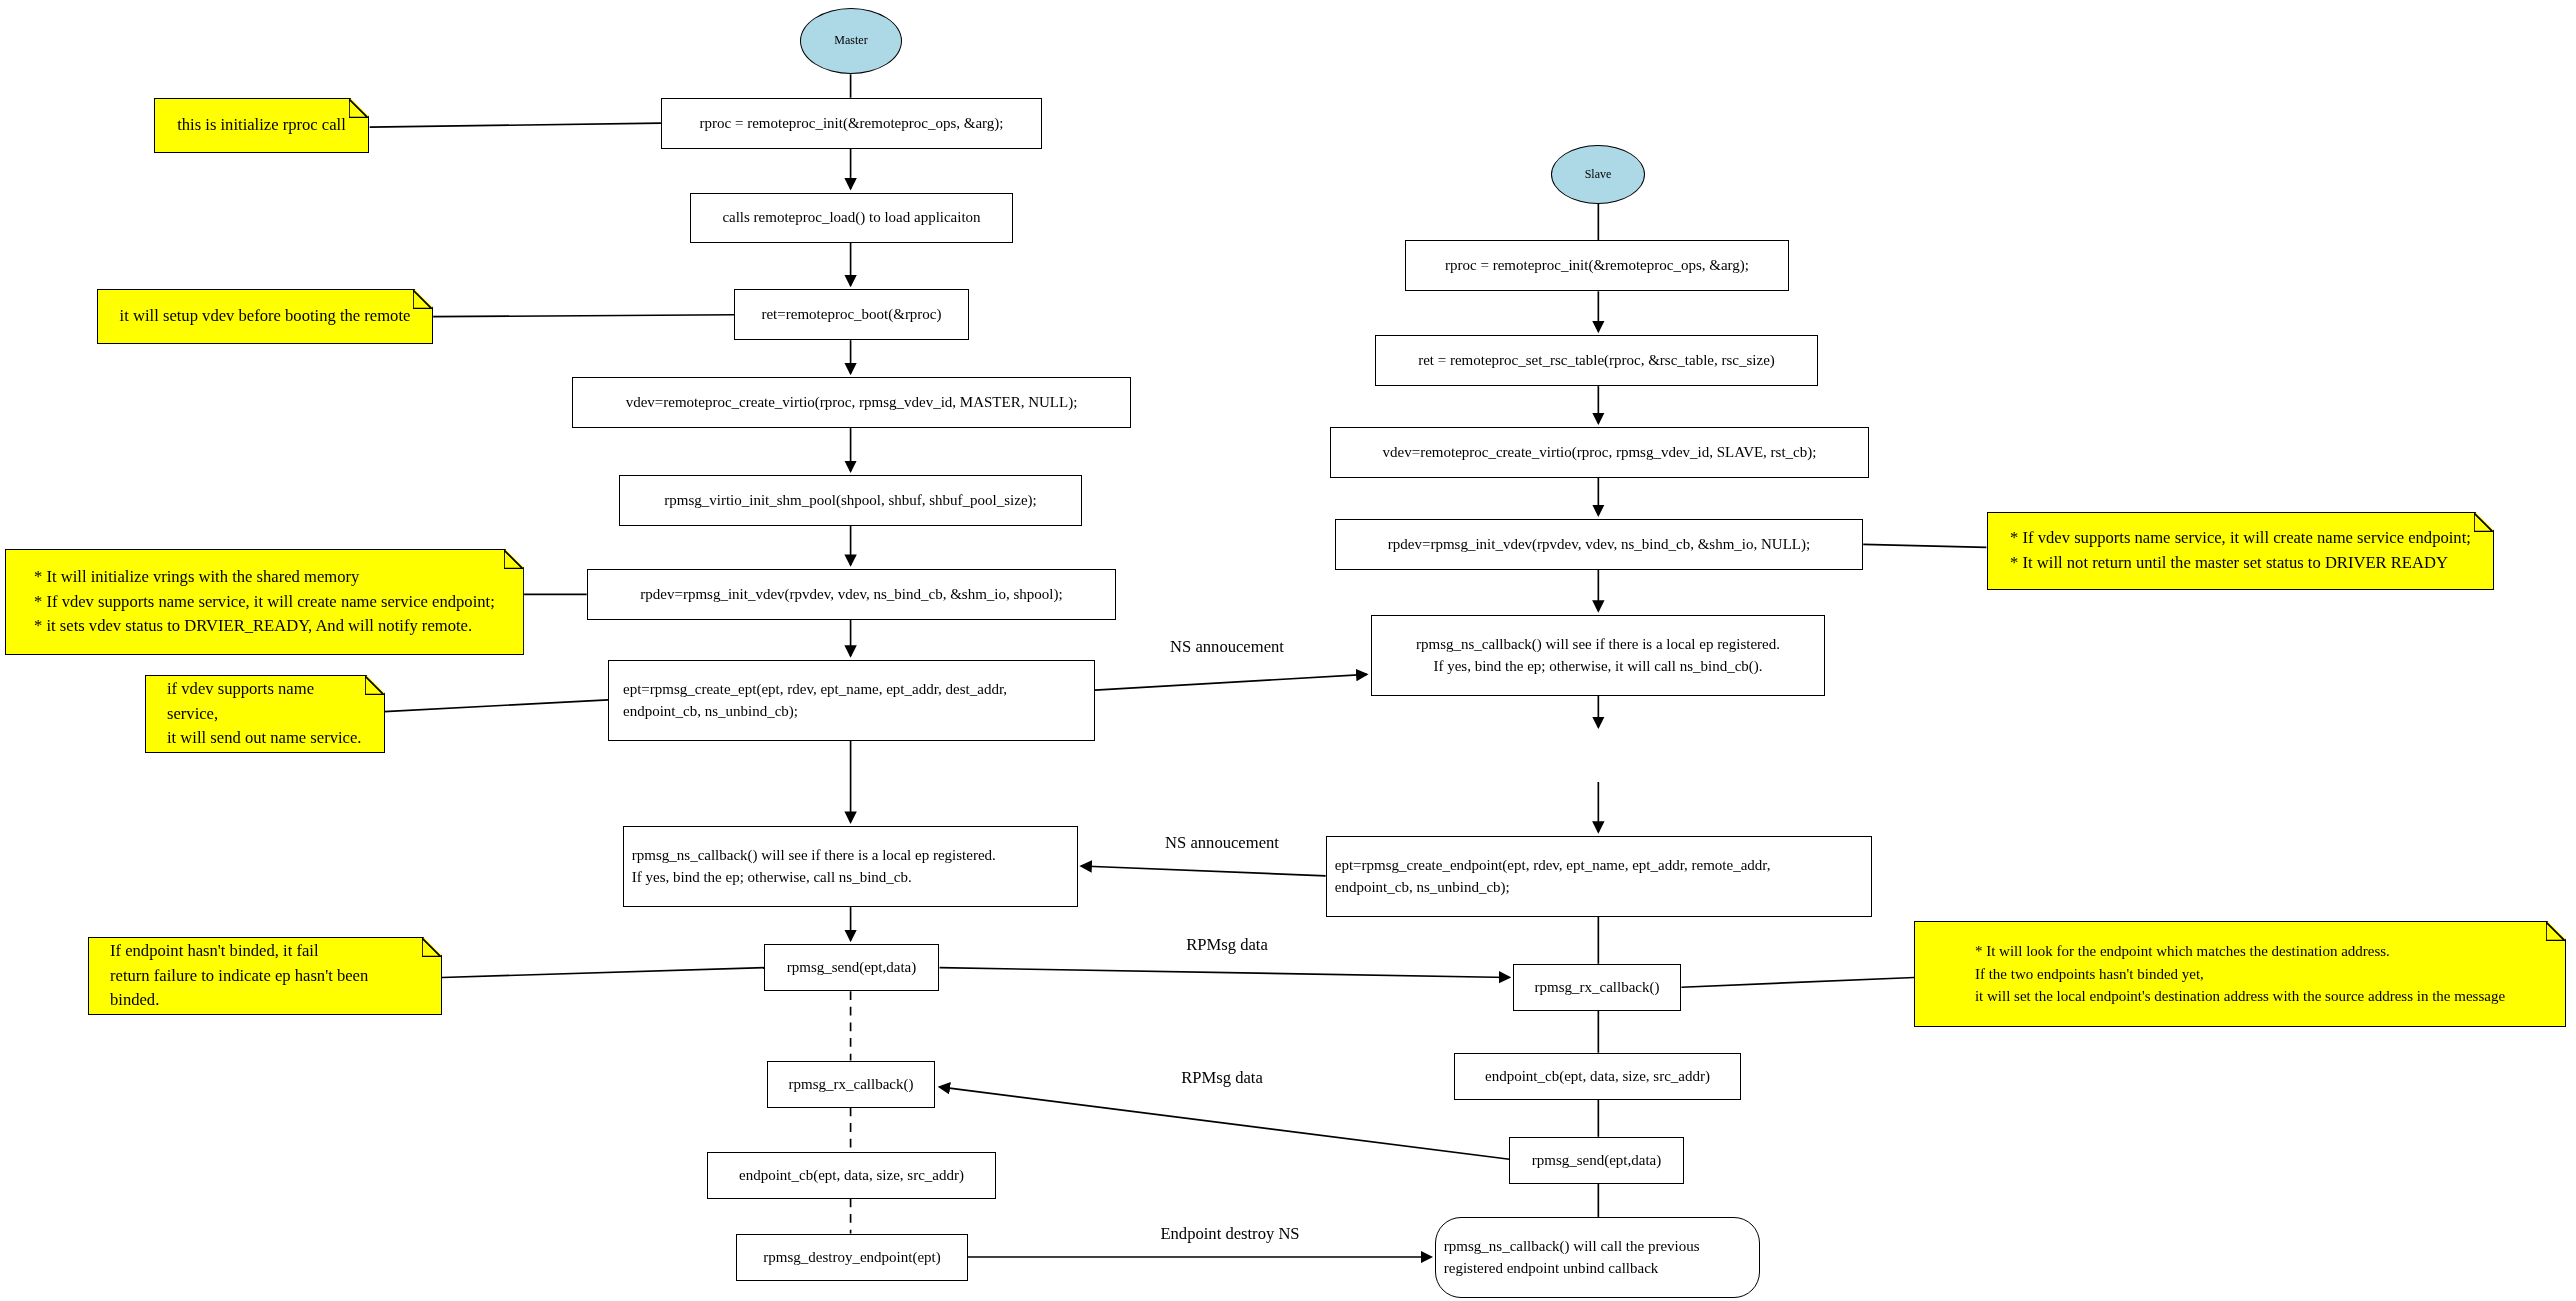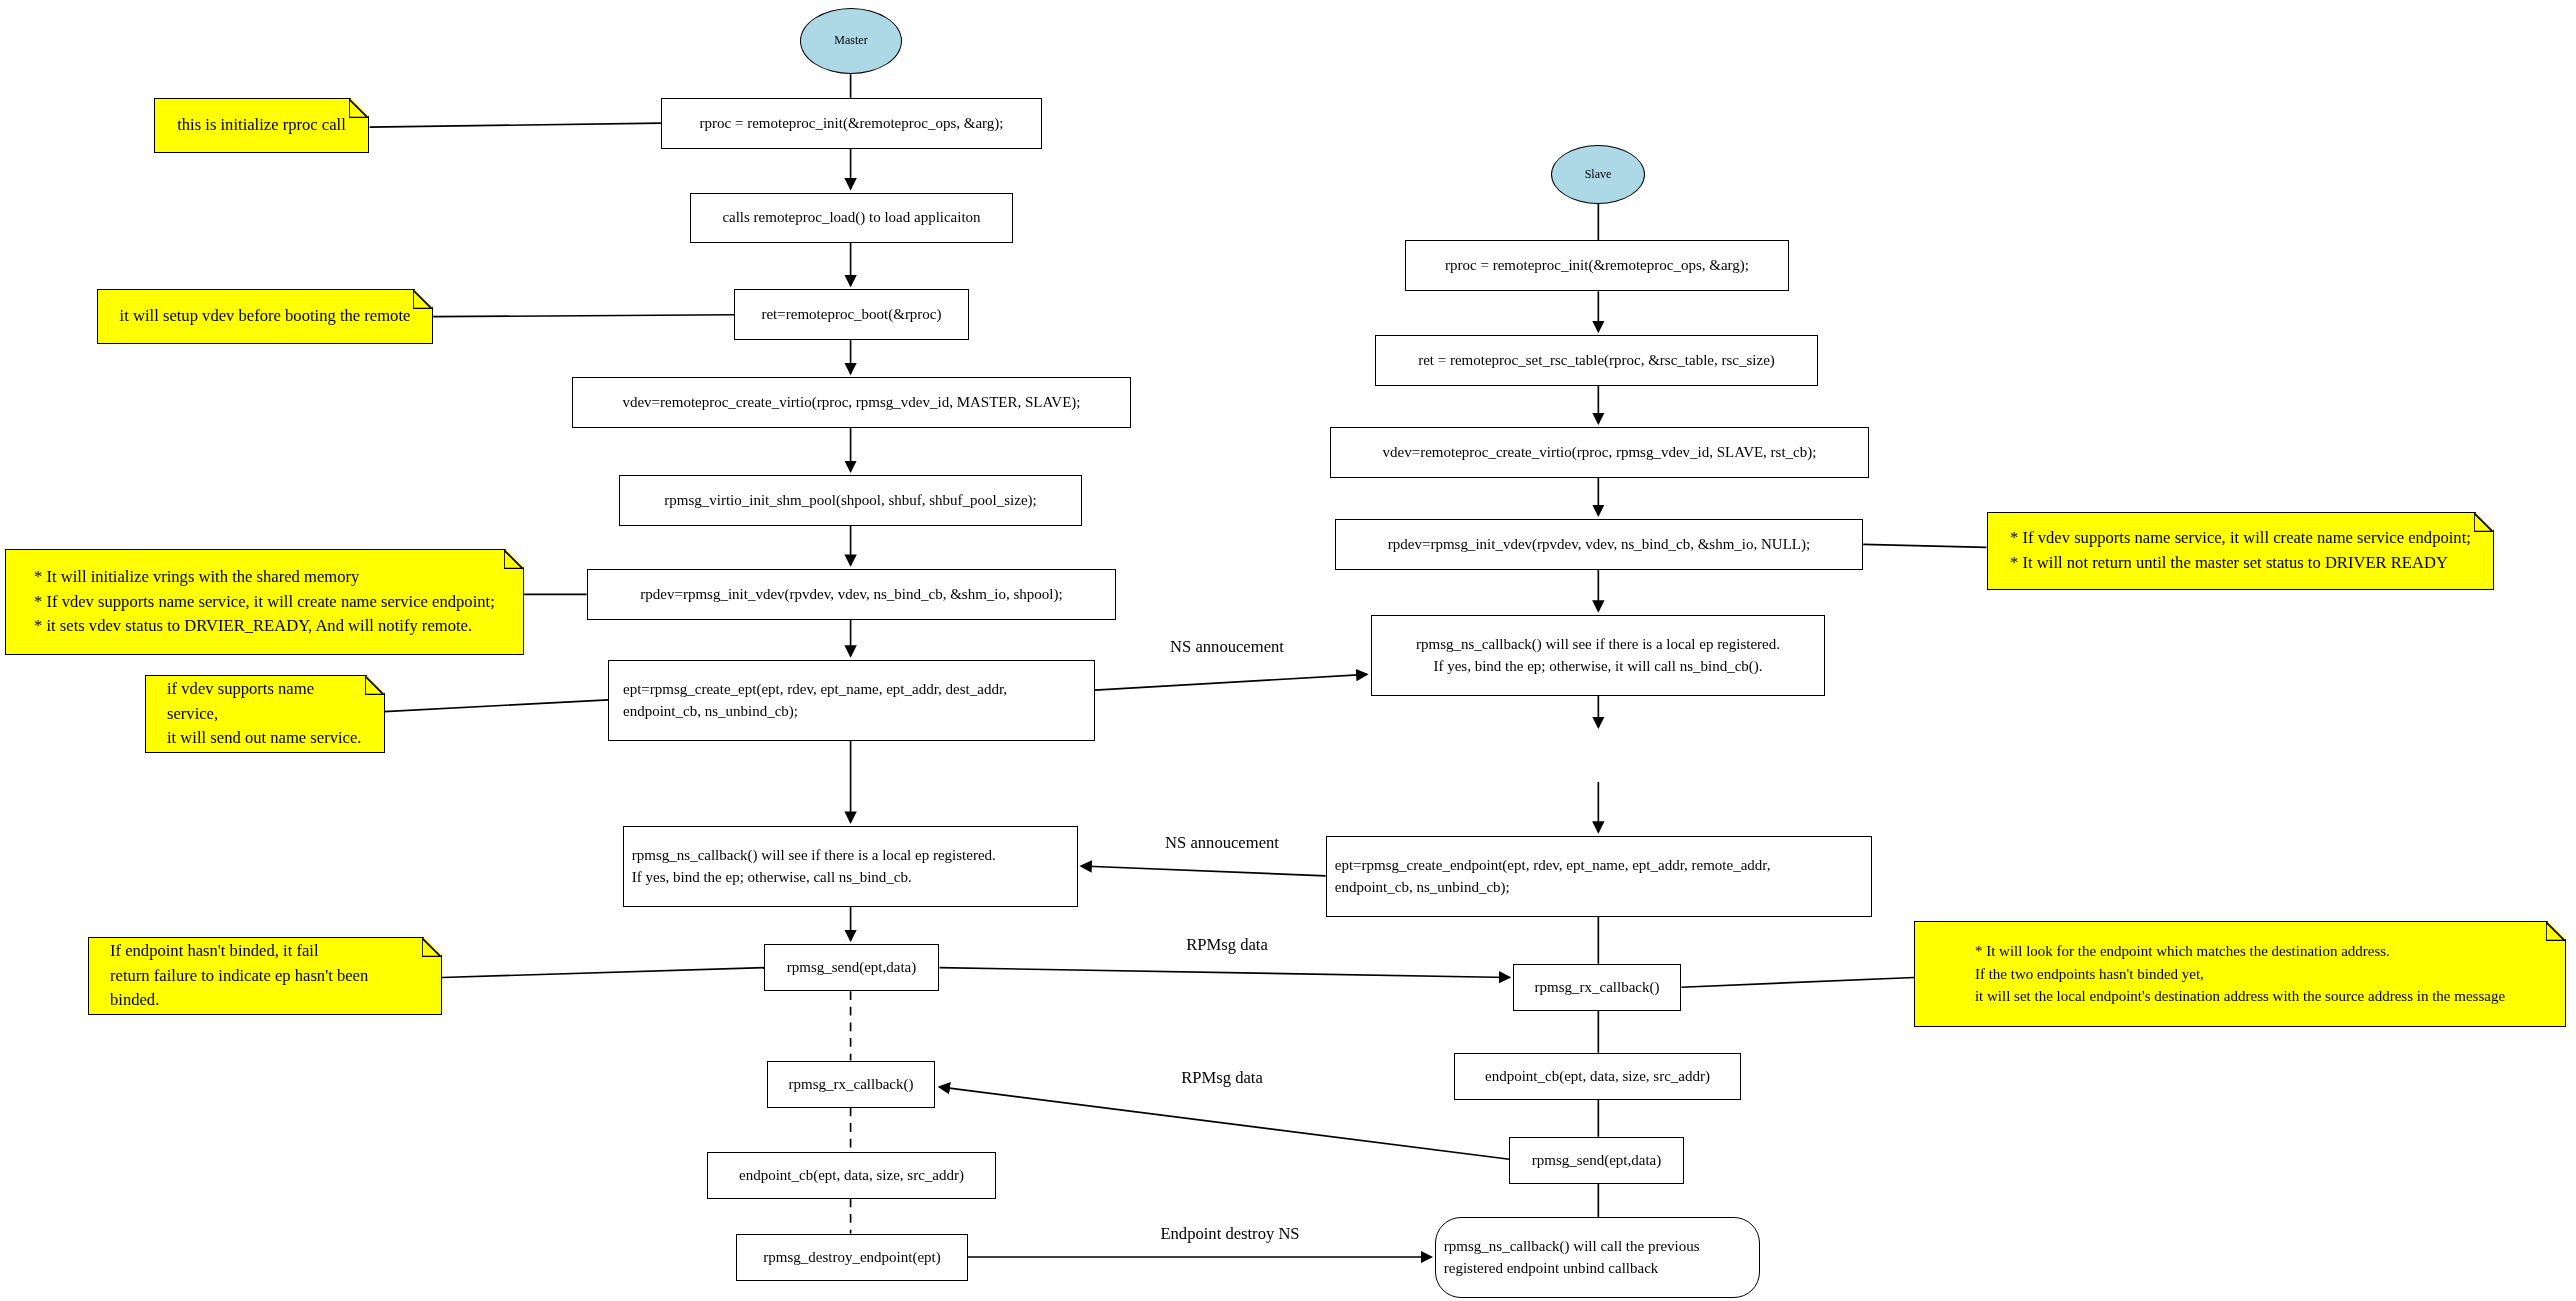--- a/index.html
+++ b/index.html
@@ -72,21 +72,21 @@
       <line x1="452" y1="1000" x2="782" y2="990"></line>
       <line x1="1906" y1="557" x2="2032" y2="560"></line>
       <line x1="1720" y1="1010" x2="1958" y2="1000"></line>
     </g>
   </svg>
 
   <div class="oval" style="left:800px;top:7.8px;width:102px;height:66px;">Master</div>
   <div class="box" style="left:661px;top:98px;width:381px;height:51px;">rproc = remoteproc_init(&amp;remoteproc_ops, &amp;arg);</div>
   <div class="box" style="left:690px;top:193px;width:323px;height:50px;">calls remoteproc_load() to load applicaiton</div>
   <div class="box" style="left:734px;top:289px;width:235px;height:51px;">ret=remoteproc_boot(&amp;rproc)</div>
-  <div class="box" style="left:572px;top:377px;width:559px;height:51px;">vdev=remoteproc_create_virtio(rproc, rpmsg_vdev_id, MASTER, SLAVE);</div>
+  <div class="box" style="left:572px;top:377px;width:559px;height:51px;">vdev=remoteproc_create_virtio(rproc, rpmsg_vdev_id, MASTER, NULL);</div>
   <div class="box" style="left:619px;top:475px;width:463px;height:51px;">rpmsg_virtio_init_shm_pool(shpool, shbuf, shbuf_pool_size);</div>
   <div class="box" style="left:587px;top:569px;width:529px;height:51px;">rpdev=rpmsg_init_vdev(rpvdev, vdev, ns_bind_cb, &amp;shm_io, shpool);</div>
   <div class="box alignleft" style="left:608px;top:660px;width:487px;height:81px;padding-left:14px;">ept=rpmsg_create_ept(ept, rdev, ept_name, ept_addr, dest_addr,
 endpoint_cb, ns_unbind_cb);</div>
   <div class="box alignleft" style="left:623px;top:826px;width:455px;height:81px;">rpmsg_ns_callback() will see if there is a local ep registered.
 If yes, bind the ep; otherwise, call ns_bind_cb.</div>
   <div class="box" style="left:764px;top:944px;width:175px;height:47px;">rpmsg_send(ept,data)</div>
   <div class="box" style="left:767px;top:1061px;width:168px;height:47px;">rpmsg_rx_callback()</div>
   <div class="box" style="left:707px;top:1152px;width:289px;height:47px;">endpoint_cb(ept, data, size, src_addr)</div>
   <div class="box" style="left:736px;top:1234px;width:232px;height:47px;">rpmsg_destroy_endpoint(ept)</div>

